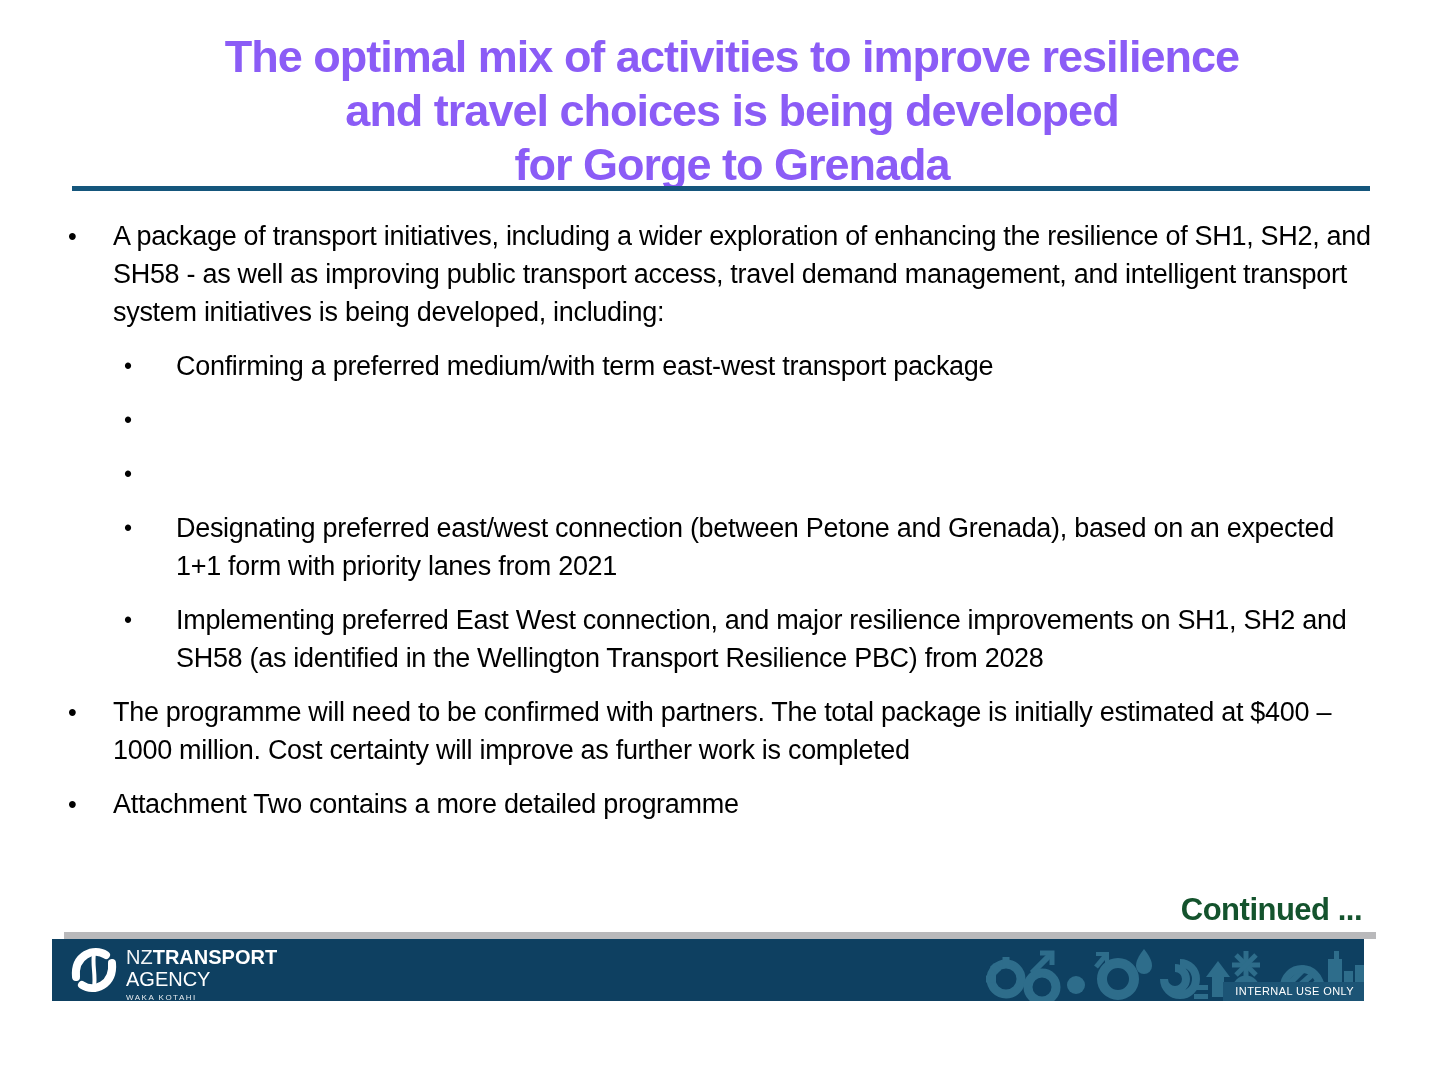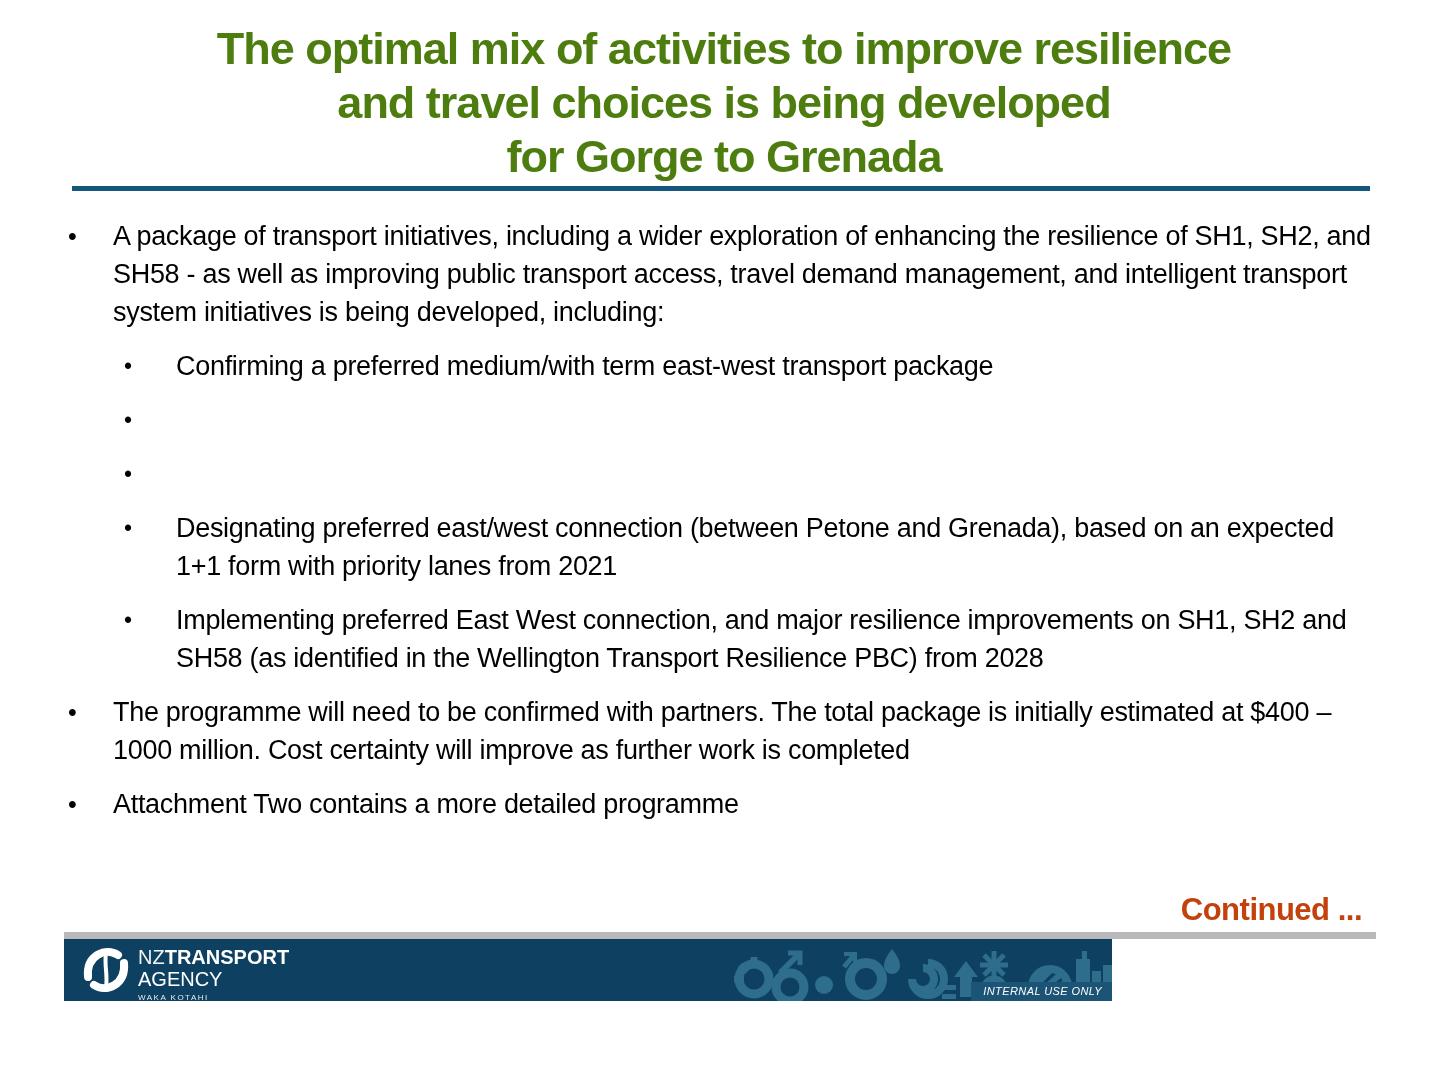--- a/index.html
+++ b/index.html
@@ -15,23 +15,23 @@
     background: #ffffff;
     overflow: hidden;
   }
 
   
   .title {
     position: absolute;
     top: 18px;
     left: 64px;
     width: 1312px;
-    margin: 4px;
+    margin: 12px;
     text-align: center;
-    color: #4d7c0f;
+    color: #8b5cf6;
     font-size: 45px;
     line-height: 54px;
     font-weight: 700;
     letter-spacing: -1px;
   }
   .title .tline { display: block; }
 
   .rule {
     position: absolute;
     left: 72px;
@@ -65,40 +65,40 @@
   .lvl1 .txt { max-width: 1262px; }
   .lvl2 { padding-left: 124px; }
   .lvl2 .marker { width: 52px; font-size: 23px; }
   .lvl2 .txt { max-width: 1190px; }
 
   
   .continued {
     position: absolute;
     right: 78px;
     top: 892px;
-    color: #c2410c;
+    color: #14532d;
     font-size: 31px;
     font-weight: 700;
     letter-spacing: -0.5px;
   }
 
   
   .gray-strip {
     position: absolute;
     left: 64px;
     top: 932px;
     width: 1312px;
     height: 7px;
     background: #b9b9bb;
   }
   .footer {
     position: absolute;
-    left: 64px;
+    left: 52px;
     top: 939px;
-    width: 1048px;
+    width: 1312px;
     height: 62px;
     background: #0e4061;
   }
   .logo {
     position: absolute;
     left: 16px;
     top: 4px;
     display: flex;
     align-items: flex-start;
   }
@@ -128,21 +128,20 @@
   .internal {
     position: absolute;
     right: 0;
     bottom: 0;
     background: #1c5475;
     color: #ffffff;
     font-size: 11px;
     line-height: 1;
     padding: 4px 10px 4px 12px;
     letter-spacing: 0.4px;
-    font-style: italic;
   }
 </style>
 </head>
 <body>
 
 <div class="slide">
 
   <h1 class="title">
     <span class="tline">The optimal mix of activities to improve resilience</span>
     <span class="tline">and travel choices is being developed</span>

